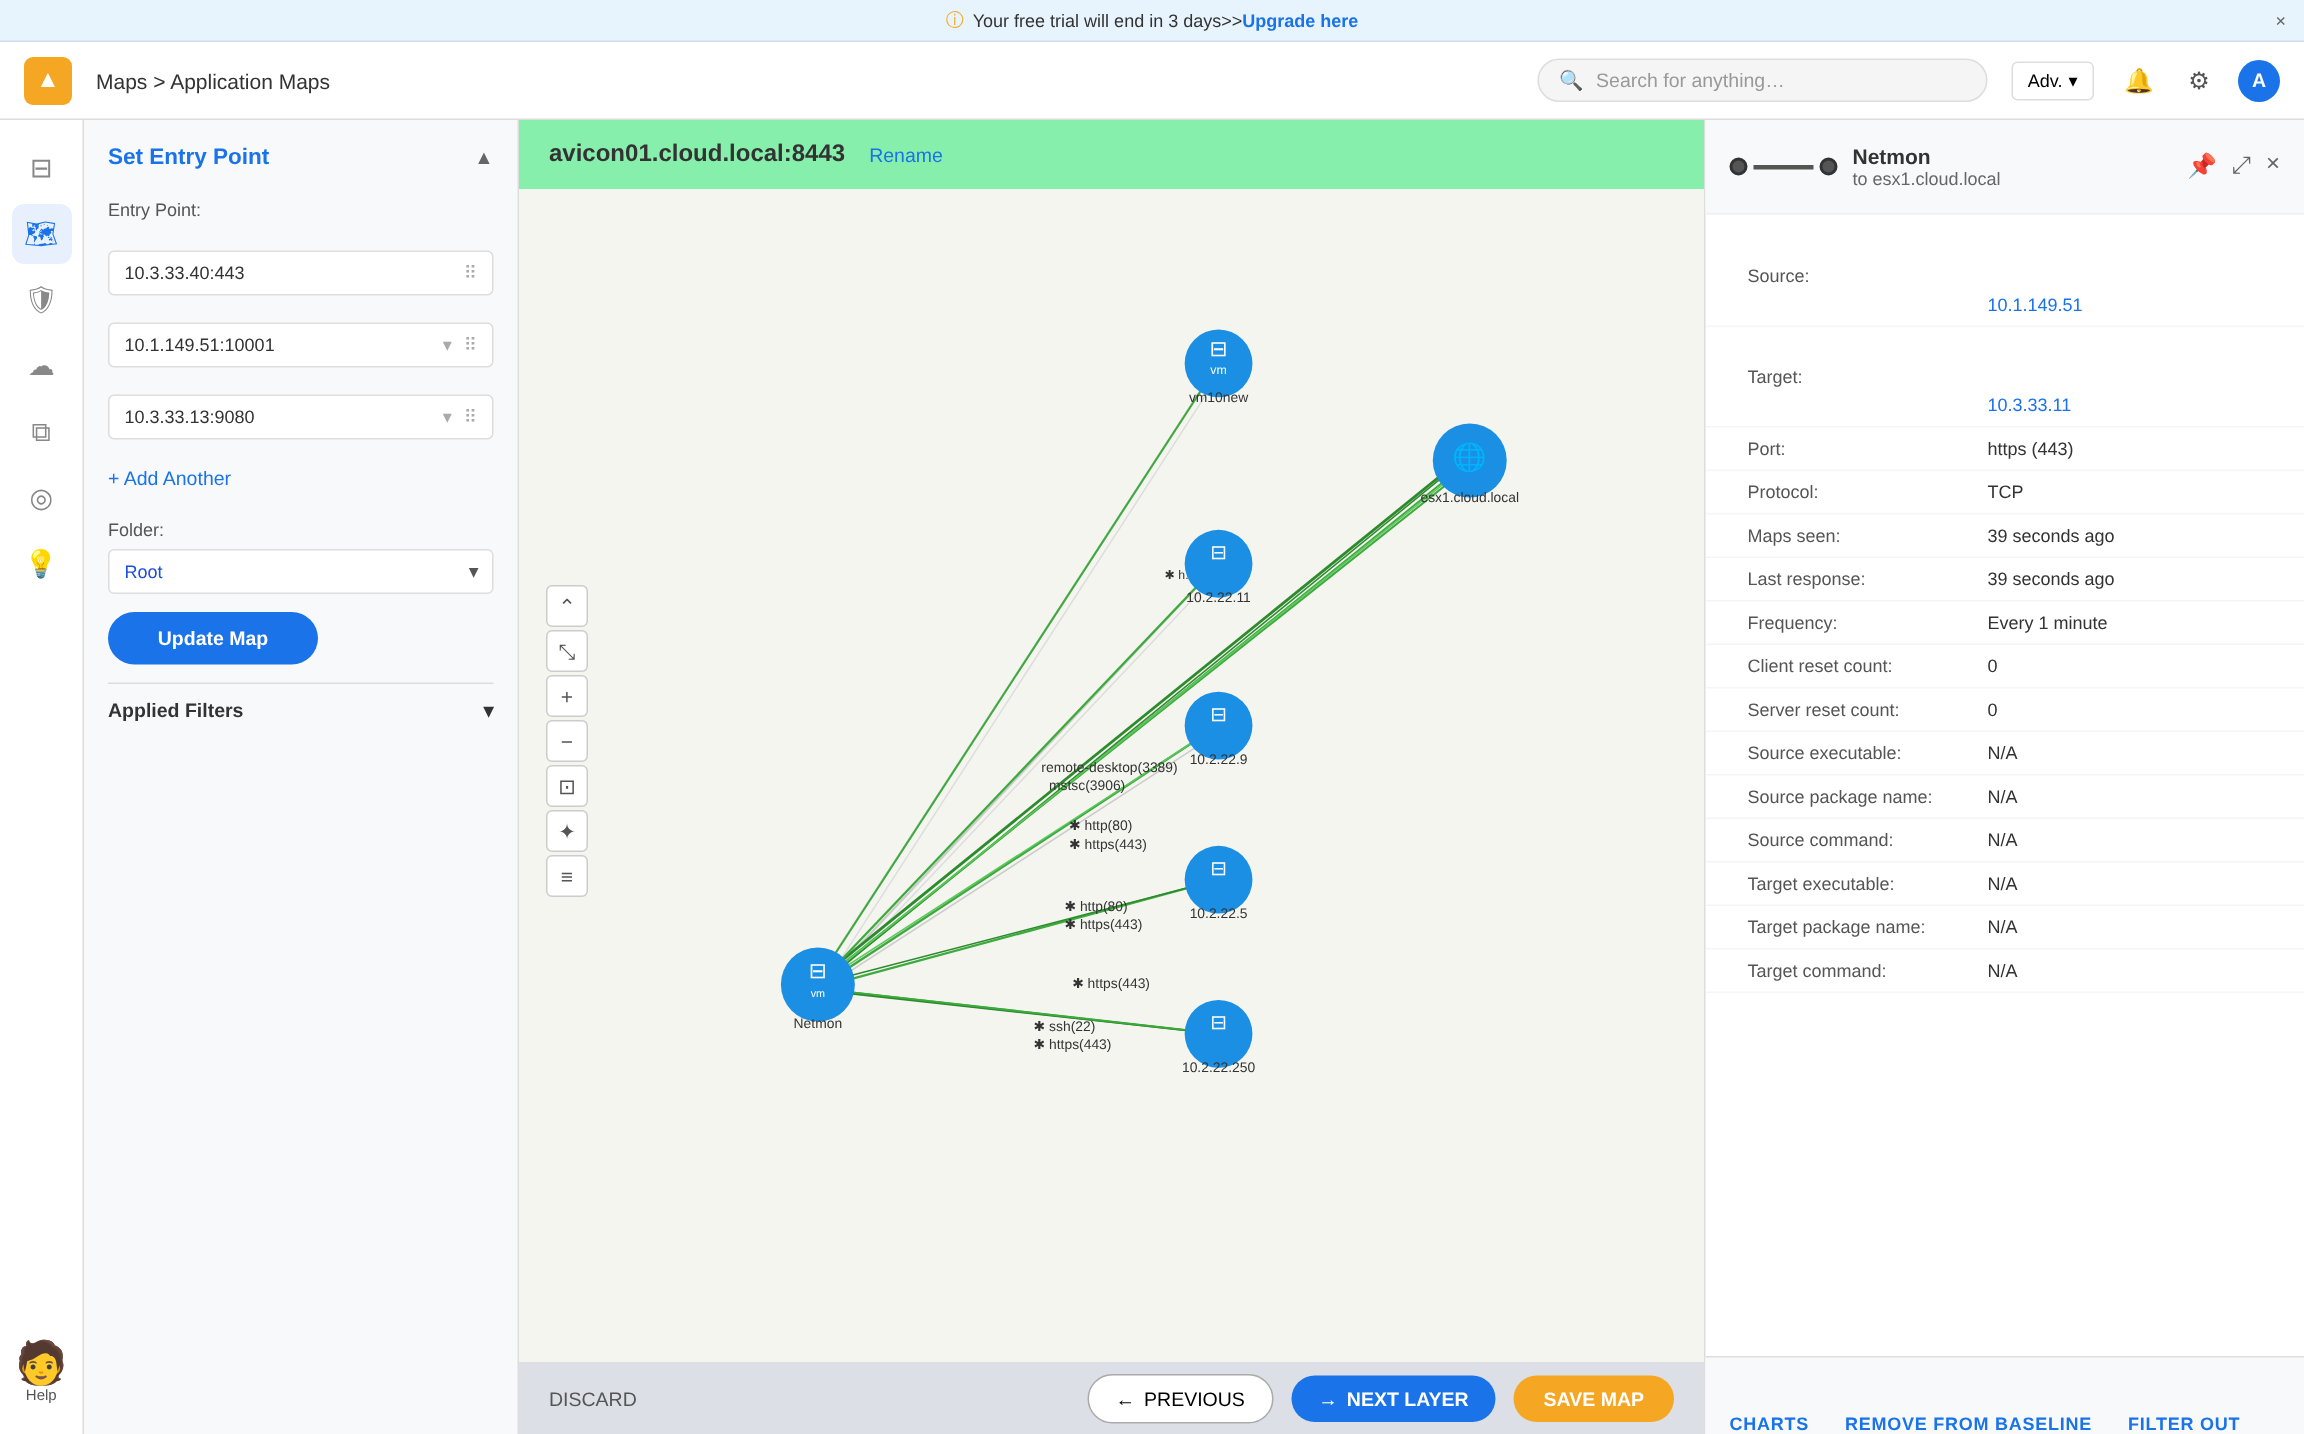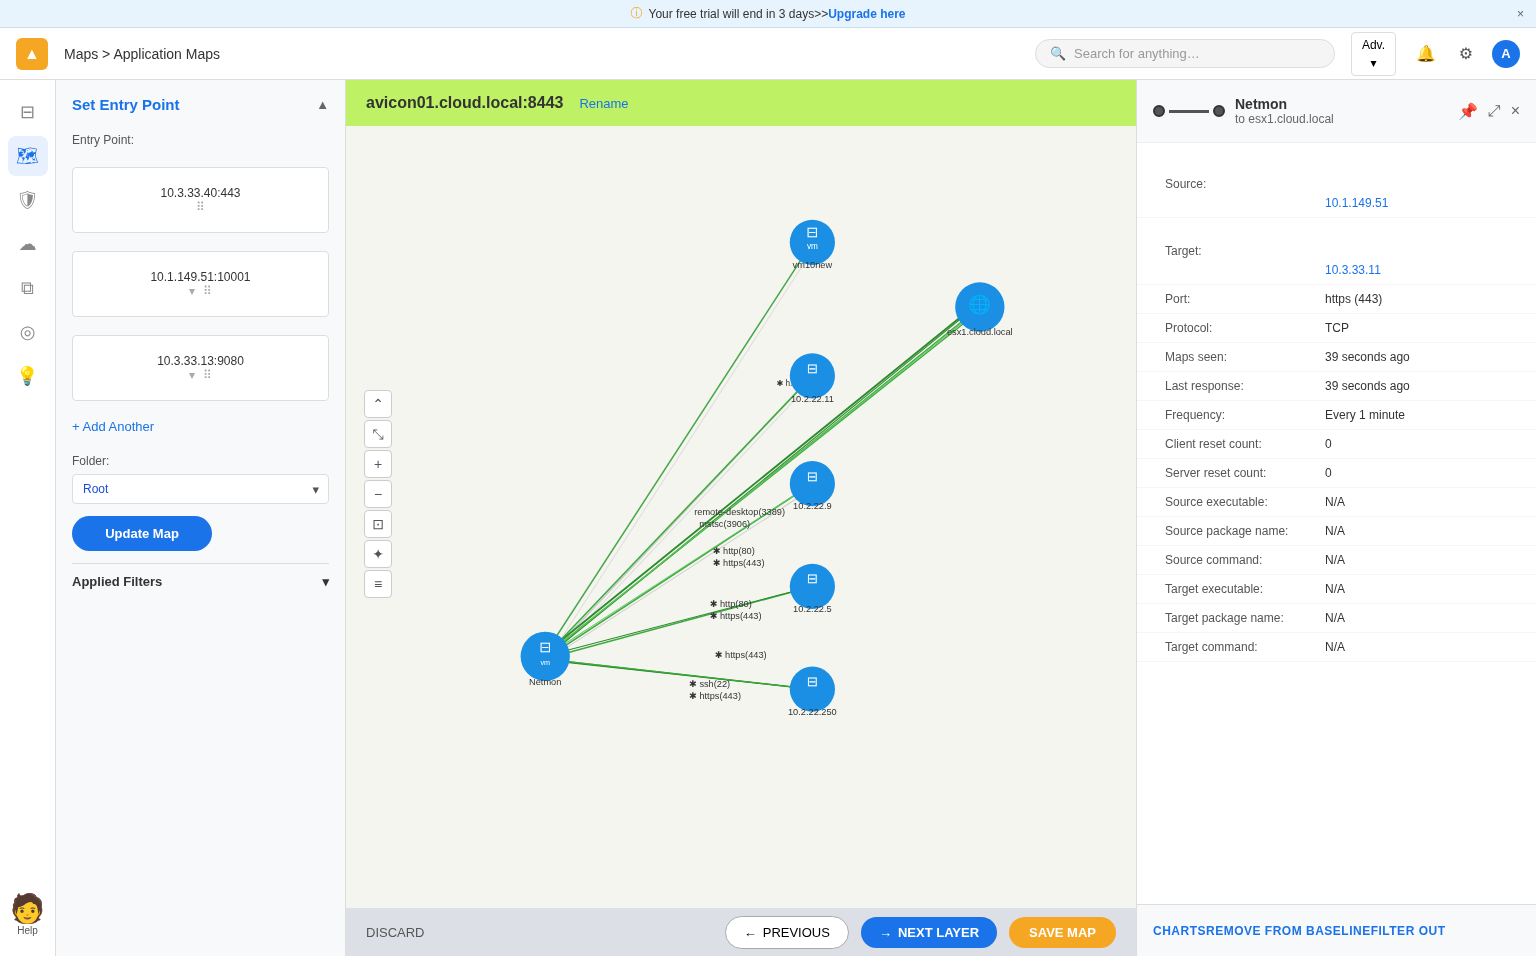--- a/index.html
+++ b/index.html
@@ -27,21 +27,21 @@
       border-bottom: 1px solid #ddd;
       height: 52px;
       display: flex;
       align-items: center;
       padding: 0 16px;
       gap: 16px;
     }
     .header .logo { width: 32px; height: 32px; background: #f5a623; border-radius: 6px; display: flex; align-items: center; justify-content: center; color: white; font-weight: bold; font-size: 16px; }
     .header .breadcrumb { font-size: 14px; color: #333; font-weight: 500; flex: 1; }
     .header .search-bar { background: #f5f5f5; border: 1px solid #ddd; border-radius: 20px; padding: 6px 14px; display: flex; align-items: center; gap: 8px; width: 300px; color: #999; font-size: 13px; }
-    .header .adv-btn { background: #fff; border: 1px solid #ddd; border-radius: 4px; padding: 5px 10px; font-size: 12px; cursor: pointer; display: flex; align-items: center; gap: 4px; flex-direction: column; }
+    .header .adv-btn { background: #fff; border: 1px solid #ddd; border-radius: 4px; padding: 5px 10px; font-size: 12px; cursor: pointer; display: flex; align-items: center; gap: 4px; }
     .header .header-icons { display: flex; align-items: center; gap: 12px; }
     .header .icon-btn { width: 28px; height: 28px; display: flex; align-items: center; justify-content: center; cursor: pointer; color: #555; font-size: 16px; }
     .header .avatar { width: 28px; height: 28px; border-radius: 50%; background: #1a73e8; color: white; display: flex; align-items: center; justify-content: center; font-size: 13px; font-weight: 600; cursor: pointer; }
 
     
     .main-layout {
       display: flex;
       height: calc(956px - 28px - 52px);
     }
 
@@ -88,26 +88,25 @@
       margin-bottom: 8px;
     }
     .panel-title { font-size: 15px; font-weight: 600; color: #1a73e8; }
     .entry-point-label { font-size: 12px; color: #555; margin-bottom: 8px; }
     .entry-item {
       display: flex;
       align-items: center;
       background: #fff;
       border: 1px solid #ddd;
       border-radius: 4px;
-      padding: 18px 10px;
+      padding: 7px 10px;
       margin-bottom: 6px;
       font-size: 12px;
       color: #333;
       justify-content: space-between;
-      flex-direction: column;
     }
     .entry-item .entry-controls { display: flex; gap: 8px; color: #aaa; cursor: pointer; }
     .add-another { color: #1a73e8; font-size: 13px; cursor: pointer; font-weight: 500; }
     .folder-label { font-size: 12px; color: #555; margin-bottom: 6px; }
     .folder-select {
       width: 100%;
       border: 1px solid #ddd;
       border-radius: 4px;
       padding: 7px 10px;
       background: #fff;
@@ -153,21 +152,21 @@
       flex: 1;
       background: #f5f5f0;
       position: relative;
       overflow: hidden;
     }
     .map-title-bar {
       padding: 14px 20px;
       display: flex;
       align-items: center;
       gap: 16px;
-      background: #bef264;
+      background: #86efac;
     }
     .map-hostname { font-size: 16px; font-weight: 600; color: #333; }
     .rename-btn { color: #1a73e8; font-size: 13px; cursor: pointer; font-weight: 500; }
     .map-bottom-bar {
       background: #dce0e6;
       height: 48px;
       display: flex;
       align-items: center;
       justify-content: space-between;
       padding: 0 20px;
@@ -237,22 +236,23 @@
       align-items: center;
     }
     .detail-label { width: 160px; color: #555; font-size: 12px; flex-shrink: 0; }
     .detail-value { color: #333; font-size: 12px; }
     .detail-value.link { color: #1a73e8; margin-top: 38px; }
 
     .right-panel-bottom {
       height: 52px;
       border-top: 1px solid #ddd;
       display: flex;
-      align-items: center;
+      align-items: flex-end;
       padding: 0 16px;
+      gap: 24px;
       background: #f8f9fa;
     }
     .rp-bottom-btn { font-size: 12px; color: #1a73e8; cursor: pointer; font-weight: 600; text-transform: uppercase; letter-spacing: 0.5px; }
 
     
     .network-svg { width: 100%; height: 100%; position: absolute; top: 0; left: 0; }
   </style>
 </head>
 <body>
 

